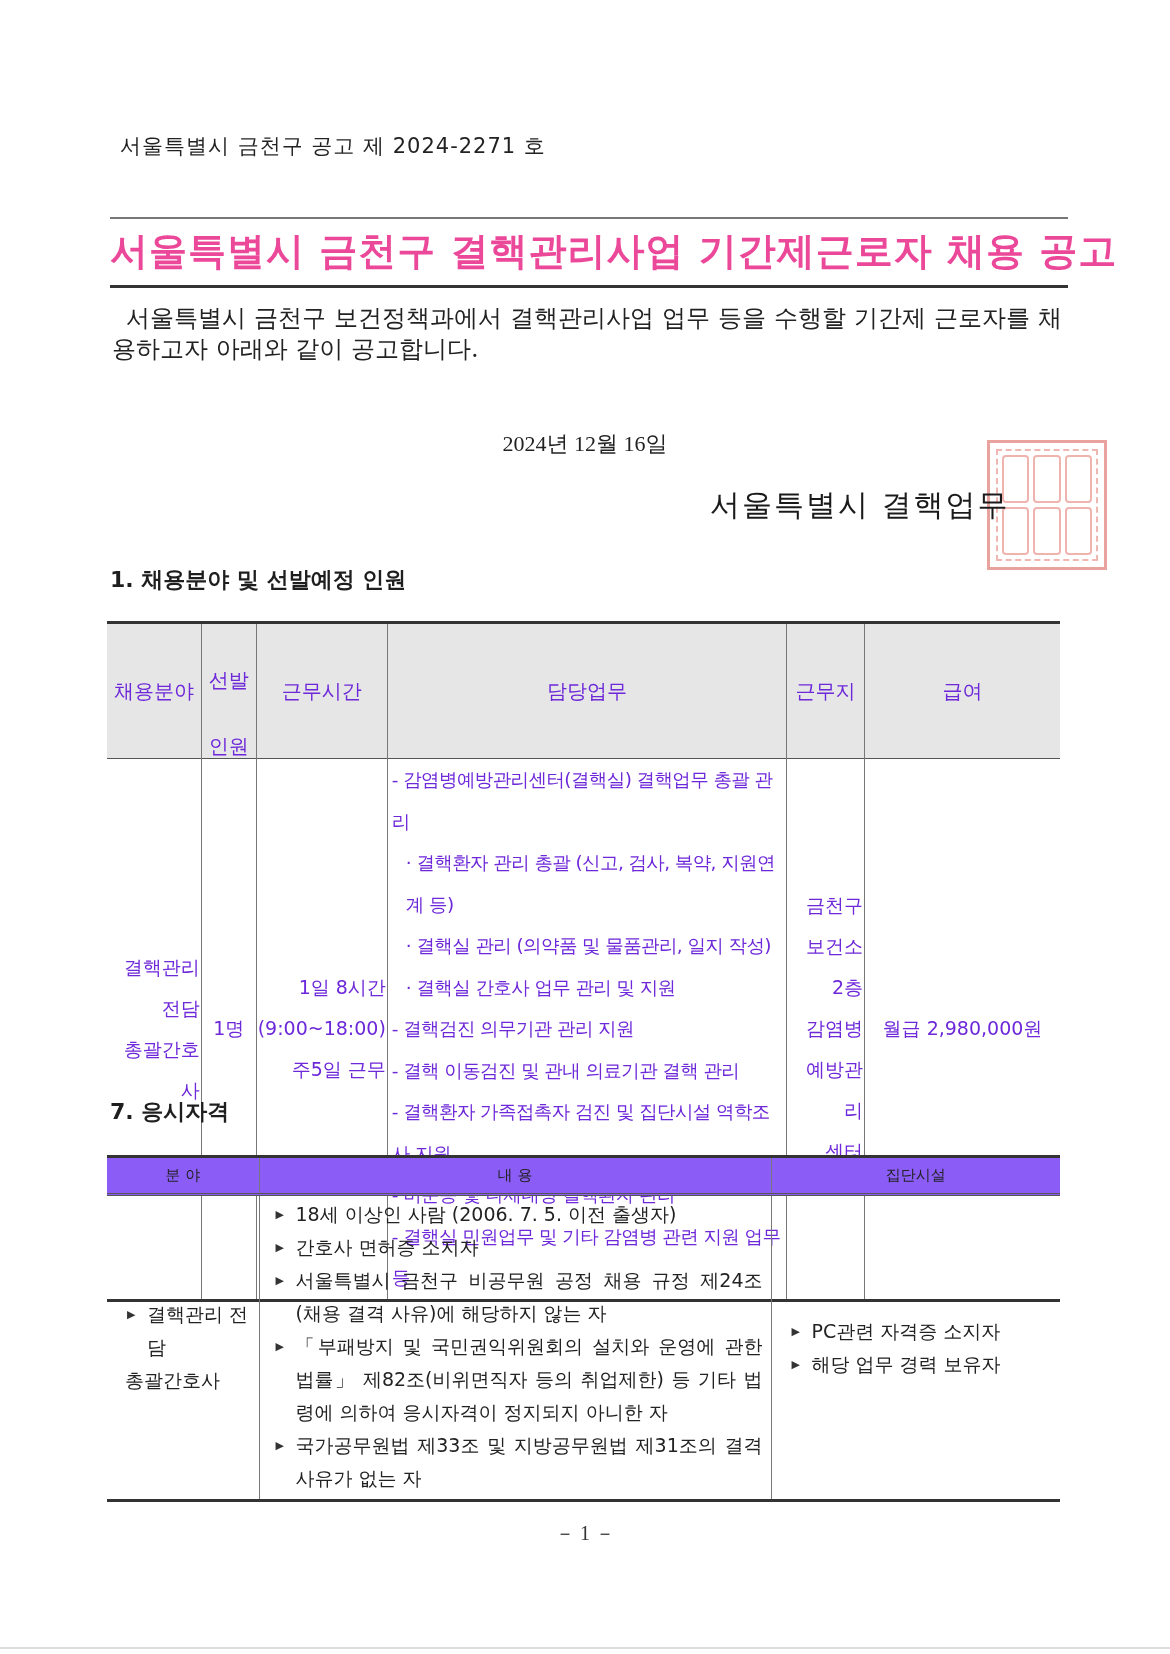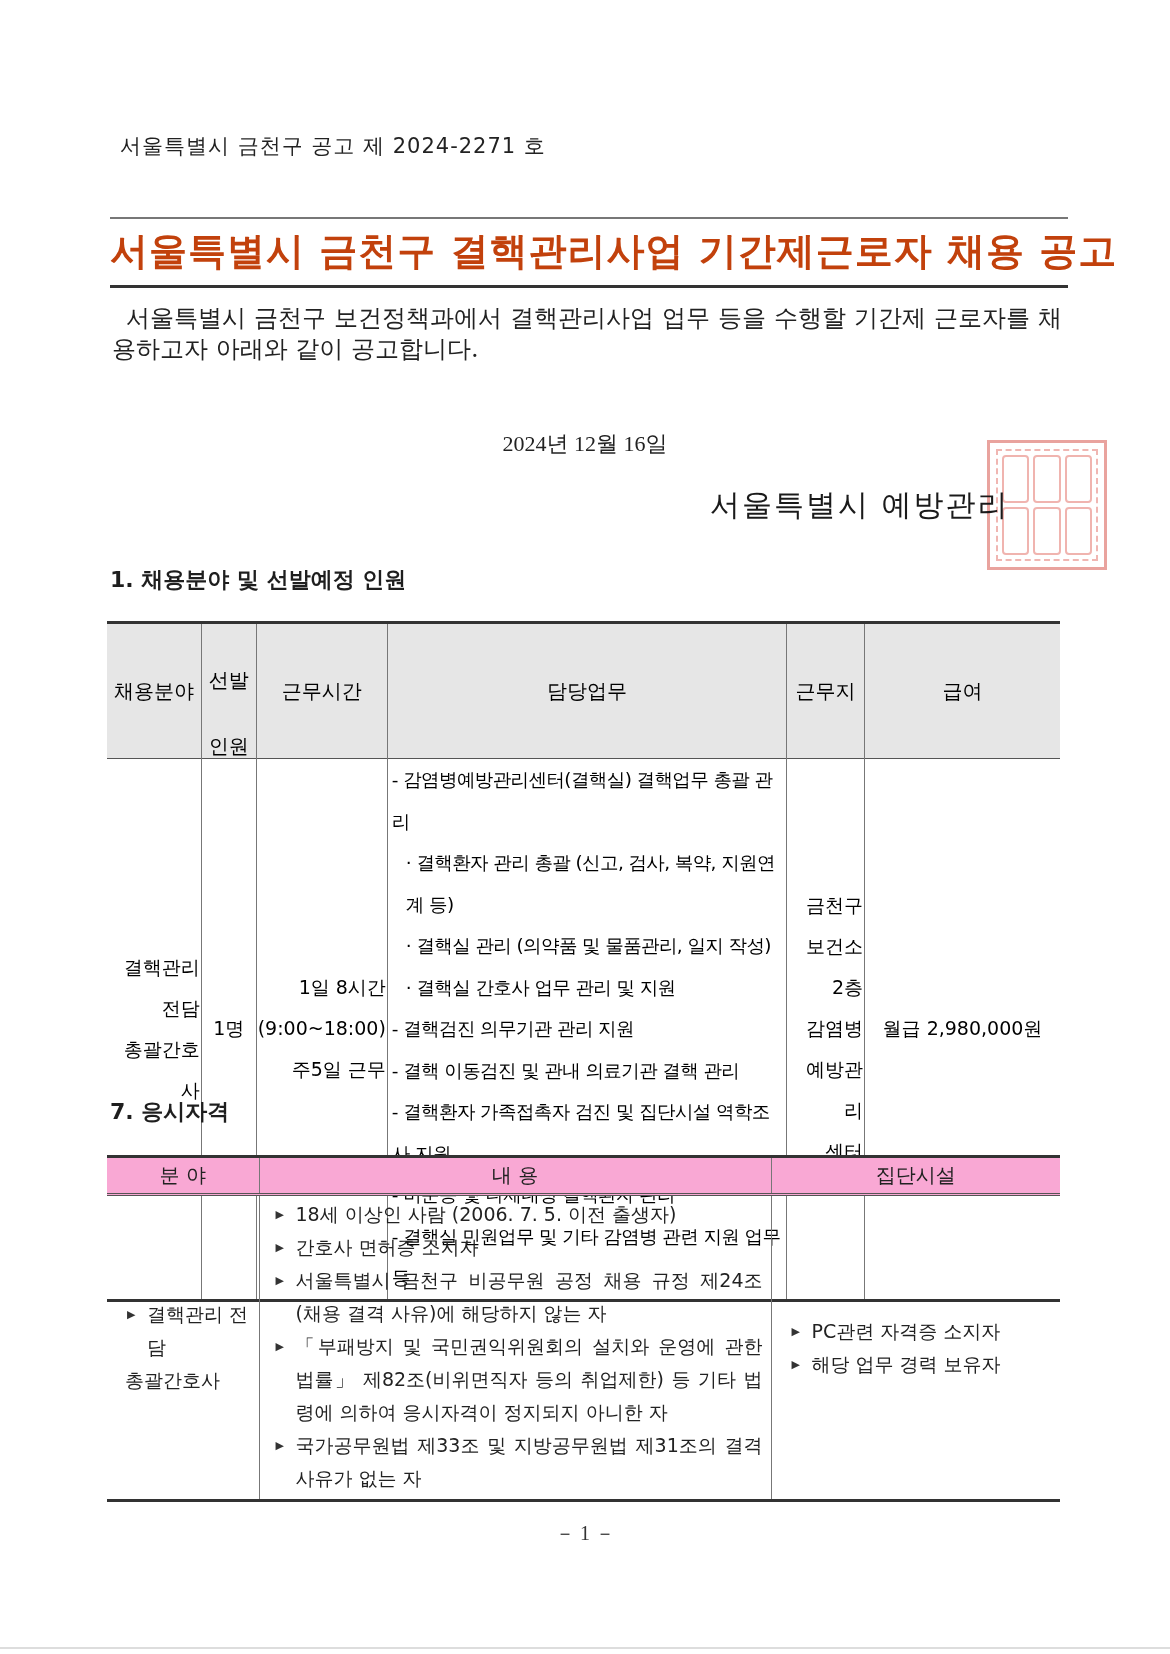--- a/index.html
+++ b/index.html
@@ -3,21 +3,21 @@
 <meta charset="utf-8">
 <style>
   html, body { margin: 0; padding: 0; background: #ffffff; }
   body { width: 1170px; height: 1654px; position: relative; overflow: hidden;
          font-family: "DejaVu Sans", "Liberation Sans", sans-serif; color: #222; }
   .abs { position: absolute; }
 
   .notice-no { left: 120px; top: 132px; font-size: 21px; letter-spacing: 1px; color: #222; }
   .title-rule-top { left: 110px; top: 217px; width: 958px; height: 2px; background: #777; }
   .doc-title { left: 110px; top: 226px; width: 958px; font-size: 38px; font-weight: bold;
-               letter-spacing: 1px; color: #c2410c; white-space: nowrap; }
+               letter-spacing: 1px; color: #ec4899; white-space: nowrap; }
   .title-rule-bottom { left: 110px; top: 285px; width: 958px; height: 3px; background: #333; }
 
   .intro { left: 112px; top: 303px; width: 950px; font-family: "DejaVu Serif", "Liberation Serif", serif;
            font-size: 24px; line-height: 31px; color: #222; text-align: justify; }
   .intro .indent { display: inline-block; width: 14px; }
 
   .issue-date { left: 0; top: 429px; width: 1170px; text-align: center;
                 font-family: "Liberation Serif", serif; font-size: 22px; color: #222; }
   .issuer { left: 710px; top: 485px; font-family: "DejaVu Serif", "Liberation Serif", serif;
             font-size: 30px; letter-spacing: 2px; color: #1a1a1a; white-space: nowrap; z-index: 2; }
@@ -26,38 +26,38 @@
   .seal-inner { position: absolute; inset: 6px; border: 2px dashed #eeaaa5; }
   .seal-grid { position: absolute; inset: 12px; display: grid; grid-template-columns: 1fr 1fr 1fr;
                gap: 4px; }
   .seal-grid span { border: 2px solid #eea7a2; border-radius: 4px; }
 
   .sec-title { font-size: 22px; font-weight: bold; color: #1e1e1e; white-space: nowrap; }
   .sec1 { left: 110px; top: 565px; }
   .sec2 { left: 110px; top: 1097px; }
 
   table { border-collapse: collapse; position: absolute; }
-  .t1 { left: 107px; top: 621px; width: 953px; font-size: 19px; color: #000000; }
+  .t1 { left: 107px; top: 621px; width: 953px; font-size: 19px; color: #6d28d9; }
   .t1 th { background: #e6e6e6; font-weight: normal; height: 60px; font-size: 20px;
            border-left: 1px solid #777; border-right: 1px solid #777; }
   .t1 th:first-child, .t1 td:first-child { border-left: none; }
   .t1 th:last-child, .t1 td:last-child { border-right: none; }
   .t1 thead tr { border-top: 3px solid #333; border-bottom: 1px solid #555; }
   .t1 tbody tr { border-bottom: 3px solid #333; }
   .t1 td { border-left: 1px solid #777; border-right: 1px solid #777; text-align: center;
            vertical-align: middle; line-height: 41px; }
   .t1 td.duties { text-align: left; padding: 0 4px; font-size: 18.5px; line-height: 41.5px;
                   letter-spacing: -0.6px; }
   .duty.sub { padding-left: 14px; }
   .stacked { display: block; text-align: right; }
   .hdr-two { display: block; line-height: 22px; margin-top: 44px; }
 
   .t2 { left: 107px; top: 1155px; width: 953px; font-size: 19px; color: #222; }
   .t2 thead tr { border-top: 3px solid #333; border-bottom: 3px double #555; }
-  .t2 th { background: #f9a8d4; font-weight: normal; height: 33px; font-size: 20px;
+  .t2 th { background: #8b5cf6; font-weight: normal; height: 33px; font-size: 15px;
            border-left: 1px solid #777; border-right: 1px solid #777; }
   .t2 th:first-child, .t2 td:first-child { border-left: none; }
   .t2 th:last-child, .t2 td:last-child { border-right: none; }
   .t2 tbody tr { border-bottom: 3px solid #333; }
   .t2 td { border-left: 1px solid #777; border-right: 1px solid #777; vertical-align: middle;
            line-height: 33px; }
   .t2 td.content { padding: 2px 8px 4px 14px; text-align: justify; }
   .qual { position: relative; padding-left: 22px; }
   .bullet { position: absolute; left: 2px; top: 0; font-size: 11px; color: #333; }
   .field-cell { padding-left: 18px; }
@@ -71,21 +71,21 @@
 <body>
 
 <div class="abs notice-no">서울특별시 금천구 공고 제 2024-2271 호</div>
 <div class="abs title-rule-top"></div>
 <div class="abs doc-title">서울특별시 금천구 결핵관리사업 기간제근로자 채용 공고</div>
 <div class="abs title-rule-bottom"></div>
 
 <div class="abs intro"><span class="indent"></span><span>서울특별시 금천구 보건정책과에서 결핵관리사업 업무 등을 수행할 기간제 근로자를 채용하고자 아래와 같이 공고합니다.</span></div>
 
 <div class="abs issue-date">2024년 12월 16일</div>
-<div class="abs issuer">서울특별시 예방관리</div>
+<div class="abs issuer">서울특별시 결핵업무</div>
 <div class="abs seal">
   <div class="seal-inner"></div>
   <div class="seal-grid">
       <span></span>
       <span></span>
       <span></span>
       <span></span>
       <span></span>
       <span></span>
     </div>

